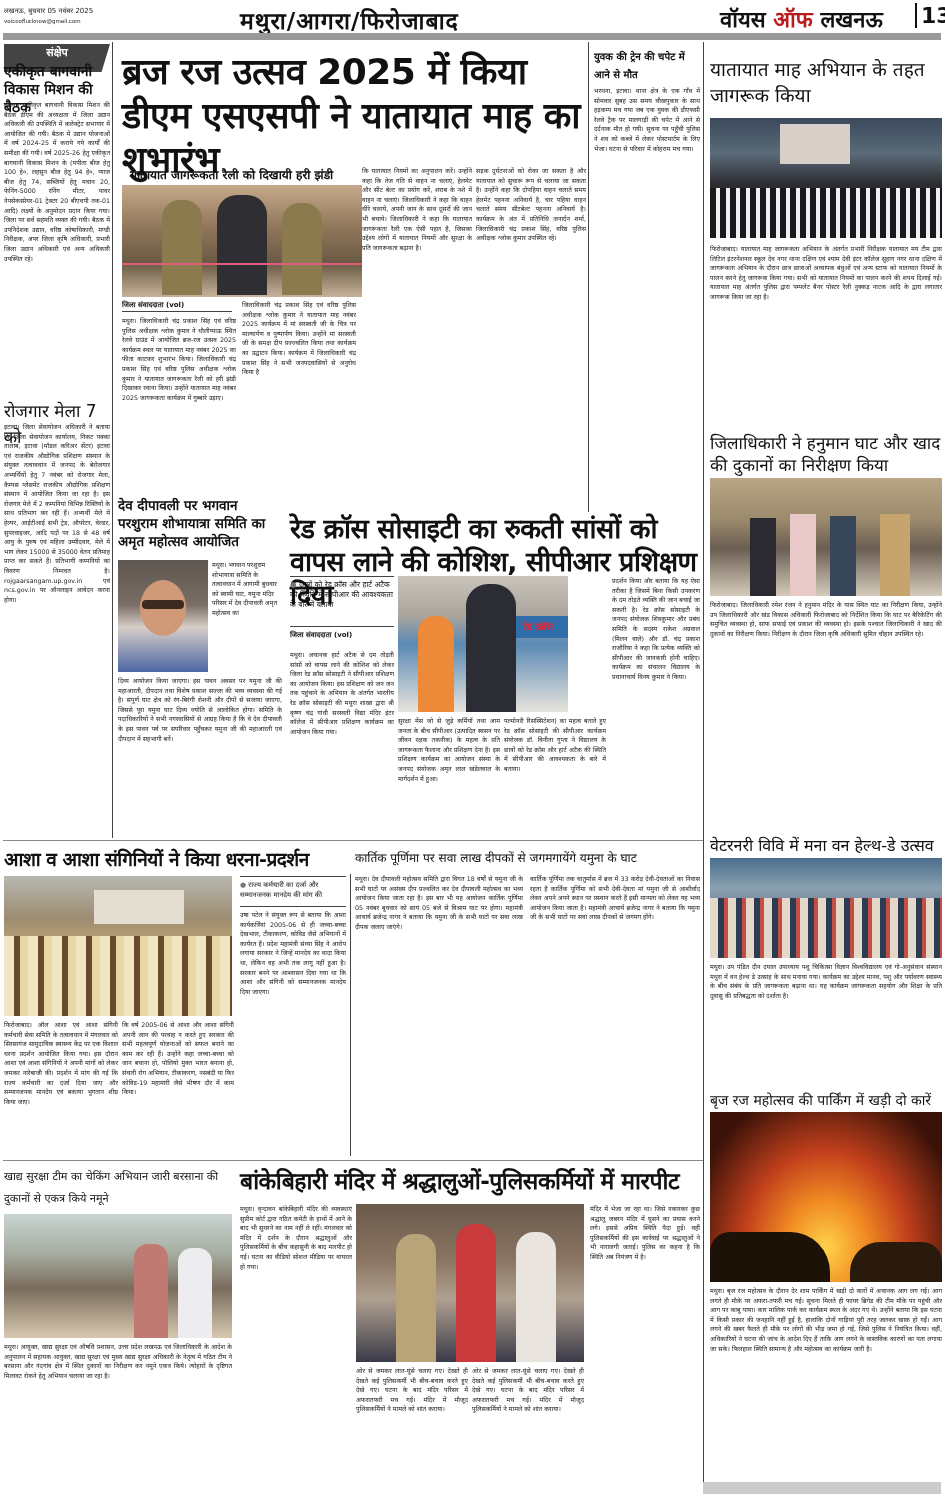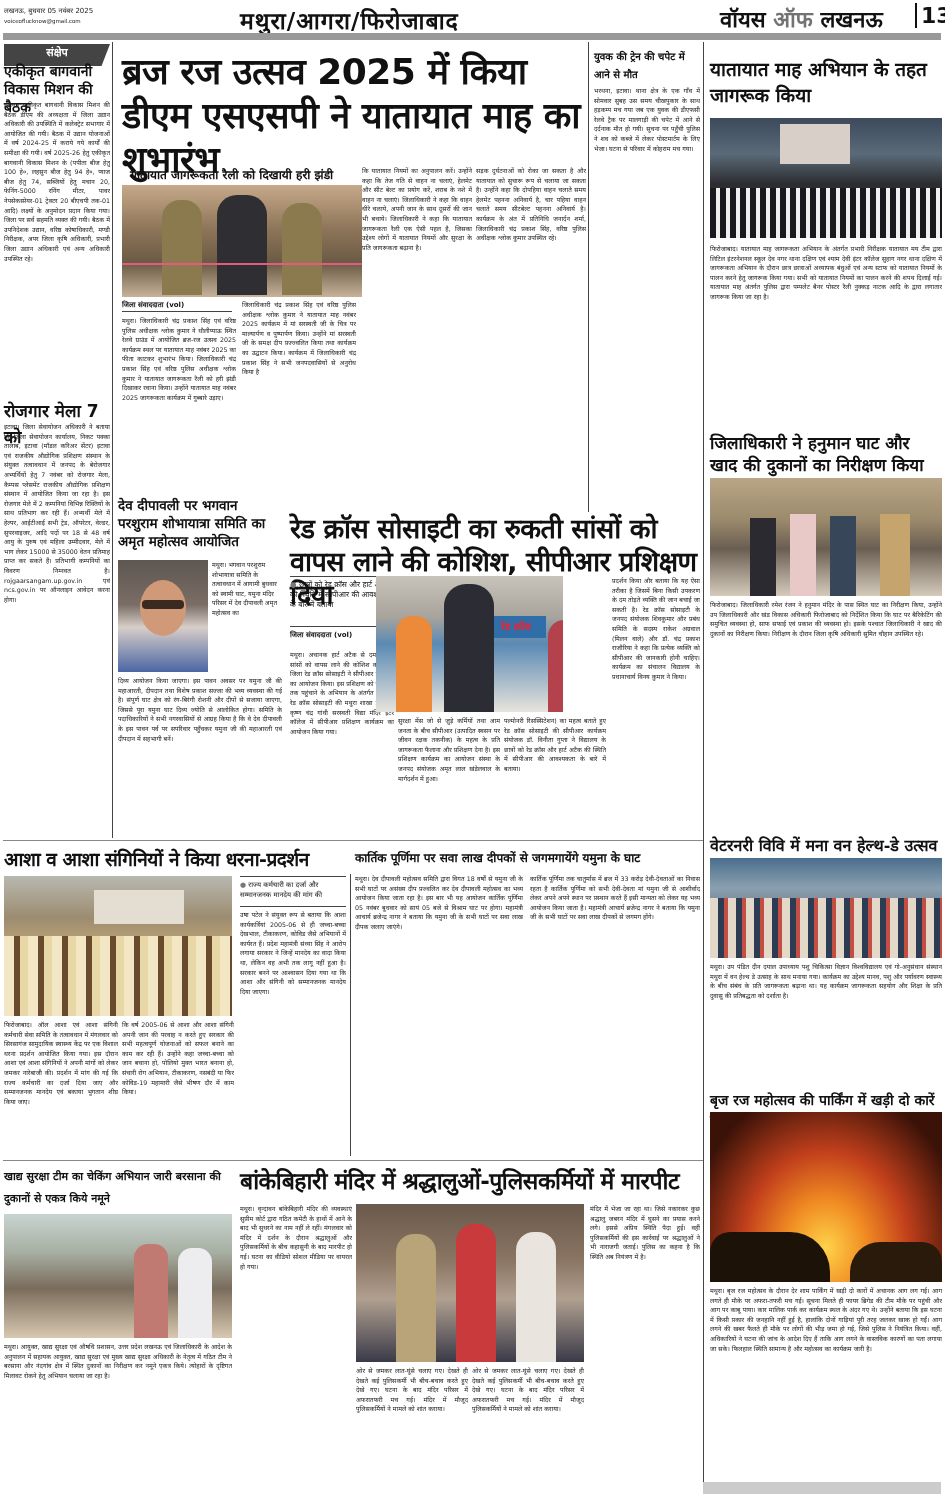--- a/index.html
+++ b/index.html
@@ -2,28 +2,28 @@
 <html><head>
 <meta charset="utf-8">
 <style>
 *{box-sizing:border-box;margin:0;padding:0}
 body{width:945px;height:1500px;background:#fff;font-family:"DejaVu Sans",sans-serif;color:#111;position:relative;overflow:hidden}
 .abs{position:absolute}
 .masthead-meta{left:4px;top:6px;font-size:7px;line-height:10px;color:#222}
 .masthead-meta .email{font-size:5.5px}
 .section-title{left:240px;top:4px;font-size:23px;font-weight:bold;letter-spacing:1px;color:#111}
 .brand{left:720px;top:3px;font-size:22px;font-weight:bold;color:#111}
-.brand .dim{color:#737373}
+.brand .dim{color:#b91c1c}
 .page-num{left:915px;top:3px;font-size:22px;font-weight:bold;border-left:2px solid #111;padding-left:4px}
 .top-rule{left:3px;top:33px;width:938px;height:7px;background:#999}
 .vrule{width:1px;background:#444}
 .hrule{height:1px;background:#444}
 .tag{background:#444;color:#fff;font-size:11px;font-weight:bold;text-align:center;clip-path:polygon(0 0,100% 0,92% 100%,0 100%)}
 .h-sm{font-weight:bold;font-size:14px;line-height:18px}
-.h-md{font-weight:bold;font-size:20px;line-height:26px}
+.h-md{font-weight:normal;font-size:20px;line-height:26px}
 .h-lg{font-weight:bold;font-size:36px;line-height:44px;letter-spacing:-0.5px}
 .h-xl{font-weight:bold;font-size:27px;line-height:33px;letter-spacing:-0.5px}
 .body{font-size:6.3px;line-height:9.6px;text-align:justify;color:#222;overflow:hidden}
 .photo{overflow:hidden}
 .caption{font-size:7px;font-weight:bold}
 .bullet{font-size:8px;font-weight:normal;line-height:11px}
 </style>
 </head>
 <body>
 
@@ -37,21 +37,21 @@
   <span class="dim">ऑफ</span>
   <span>लखनऊ</span>
 </div>
 <div class="abs page-num">13</div>
 <div class="abs top-rule"></div>
 
 <div class="abs vrule" style="left:112px;top:42px;height:796px"></div>
 <div class="abs vrule" style="left:588px;top:42px;height:470px"></div>
 <div class="abs vrule" style="left:703px;top:42px;height:1440px"></div>
 
-<div class="abs tag" style="left:4px;top:44px;width:106px;height:22px">संक्षेप</div>
+<div class="abs tag" style="left:4px;top:44px;width:106px;height:28px">संक्षेप</div>
 <div class="abs h-sm" style="left:4px;top:62px;width:106px">एकीकृत बागवानी विकास मिशन की बैठक</div>
 <div class="abs body" style="left:4px;top:100px;width:106px;height:268px">इटावा। एकीकृत बागवानी विकास मिशन की बैठक डीएम की अध्यक्षता में जिला उद्यान अधिकारी की उपस्थिति में कलेक्ट्रेट सभागार में आयोजित की गयी। बैठक में उद्यान योजनाओं में वर्ष 2024-25 में कराये गये कार्यों की समीक्षा की गयी। वर्ष 2025-26 हेतु एकीकृत बागवानी विकास मिशन के (पपीता बीज हेतु 100 हे०, लहसुन बीज हेतु 94 हे०, प्याज बीज हेतु 74, सब्जियों हेतु मचान 20, फेनिंग-5000 रनिंग मीटर, पावर नेपसेकस्प्रेयर-01 ट्रेक्टर 20 बीएचपी तक-01 आदि) लक्ष्यों के अनुमोदन प्रदान किया गया। जिला पर सर्व सहमति व्यक्त की गयी। बैठक में उपनिदेशक उद्यान, वरिष्ठ कोषाधिकारी, मण्डी निरीक्षक, अपर जिला कृषि अधिकारी, प्रभारी जिला उद्यान अधिकारी एवं अन्य अधिकारी उपस्थित रहे।</div>
 <div class="abs h-md" style="left:4px;top:398px;width:106px;font-size:17px">रोजगार मेला 7 को</div>
 <div class="abs body" style="left:4px;top:422px;width:106px;height:412px">इटावा। जिला सेवायोजन अधिकारी ने बताया कि जिला सेवायोजन कार्यालय, निकट पक्का तालाब, इटावा (मॉडल करिअर सेंटर) इटावा एवं राजकीय औद्योगिक प्रशिक्षण संस्थान के संयुक्त तत्वावधान में जनपद के बेरोजगार अभ्यर्थियों हेतु 7 नवंबर को रोजगार मेला, कैम्पस प्लेसमेंट राजकीय औद्योगिक प्रशिक्षण संस्थान में आयोजित किया जा रहा है। इस रोजगार मेले में 2 कम्पनियां विभिन्न रिक्तियों के साथ प्रतिभाग कर रही हैं। अभ्यर्थी मेले में हेल्पर, आईटीआई सभी ट्रेड, ऑपरेटर, वेल्डर, सुपरवाइजर, आदि पदों पर 18 से 48 वर्ष आयु के पुरुष एवं महिला उम्मीदवार, मेले में भाग लेकर 15000 से 35000 वेतन प्रतिमाह प्राप्त कर सकते हैं। प्रतिभागी कम्पनियों का विवरण निम्नवत है। rojgaarsangam.up.gov.in एवं ncs.gov.in पर ऑनलाइन आवेदन करना होगा।</div>
 
 <div class="abs h-lg" style="left:122px;top:50px;width:460px">ब्रज रज उत्सव 2025 में किया डीएम एसएसपी ने यातायात माह का शुभारंभ</div>
 <div class="abs h-sm" style="left:130px;top:166px;width:240px;font-size:12px">यातायात जागरूकता रैली को दिखायी हरी झंडी</div>
 <div class="abs photo" style="left:122px;top:185px;width:240px;height:112px;background:linear-gradient(180deg,#c6a98a 0%,#8d7458 40%,#6a5a44 70%,#c7b39a 100%)">
   <div style="position:absolute;left:95px;top:10px;width:50px;height:100px;background:#2e2e33;border-radius:20px 20px 0 0"></div>
   <div style="position:absolute;left:40px;top:15px;width:40px;height:95px;background:#8a7a4e;border-radius:18px 18px 0 0"></div>
@@ -105,21 +105,21 @@
 </div>
 <div class="abs body" style="left:212px;top:560px;width:70px;height:112px;text-align:left">मथुरा। भगवान परशुराम शोभायात्रा समिति के तत्वावधान में आगामी बुधवार को स्वामी घाट, यमुना मंदिर परिसर में देव दीपावली अमृत महोत्सव का</div>
 <div class="abs body" style="left:118px;top:676px;width:164px;height:158px">दिव्य आयोजन किया जाएगा। इस पावन अवसर पर यमुना जी की महाआरती, दीपदान तथा विशेष प्रकाश सज्जा की भव्य व्यवस्था की गई है। संपूर्ण घाट क्षेत्र को रंग-बिरंगी रोशनी और दीपों से सजाया जाएगा, जिससे पूरा यमुना घाट दिव्य ज्योति से आलोकित होगा। समिति के पदाधिकारियों ने सभी नगरवासियों से आग्रह किया है कि वे देव दीपावली के इस पावन पर्व पर सपरिवार पहुँचकर यमुना जी की महाआरती एवं दीपदान में सहभागी बनें।</div>
 
 <div class="abs h-xl" style="left:290px;top:512px;width:412px">रेड क्रॉस सोसाइटी का रुकती सांसों को वापस लाने की कोशिश, सीपीआर प्रशिक्षण दिया</div>
 <div class="abs hrule" style="left:290px;top:576px;width:104px"></div>
 <div class="abs bullet" style="left:290px;top:580px;width:104px;font-size:7.5px;line-height:10px"><span style="color:#777">● </span><span>छात्रों को रेड क्रॉस और हार्ट अटैक की स्थिति में सीपीआर की आवश्यकता के बारे में बताया</span></div>
 <div class="abs hrule" style="left:290px;top:626px;width:104px"></div>
 <div class="abs caption" style="left:290px;top:630px;width:104px">जिला संवाददाता (vol)</div>
 <div class="abs body" style="left:290px;top:650px;width:104px;height:186px">मथुरा। अचानक हार्ट अटैक से दम तोड़ती सांसों को वापस लाने की कोशिश को लेकर जिला रेड क्रॉस सोसाइटी ने सीपीआर प्रशिक्षण का आयोजन किया। इस प्रशिक्षण को जन जन तक पहुंचाने के अभियान के अंतर्गत भारतीय रेड क्रॉस सोसाइटी की मथुरा शाखा द्वारा श्री कृष्ण चंद्र गांधी सरस्वती विद्या मंदिर इंटर कॉलेज में सीपीआर प्रशिक्षण कार्यक्रम का आयोजन किया गया।</div>
-<div class="abs photo" style="left:376px;top:576px;width:187px;height:136px;background:linear-gradient(180deg,#c8c4bc 0%,#a8a49c 30%,#5a8ab4 50%,#e8e4dc 100%)">
+<div class="abs photo" style="left:398px;top:576px;width:170px;height:136px;background:linear-gradient(180deg,#c8c4bc 0%,#a8a49c 30%,#5a8ab4 50%,#e8e4dc 100%)">
   <div style="position:absolute;left:110px;top:40px;width:60px;height:22px;background:#2f6ea8;color:#e23;font-size:10px;font-weight:bold;text-align:center;line-height:22px">रेड क्रॉस</div>
   <div style="position:absolute;left:68px;top:8px;width:50px;height:128px;background:#2c2c34;border-radius:22px 22px 0 0"></div>
   <div style="position:absolute;left:20px;top:40px;width:36px;height:96px;background:#ec8a3a;border-radius:16px 16px 0 0"></div>
   <div style="position:absolute;left:172px;top:44px;width:34px;height:92px;background:#b4424c;border-radius:16px 16px 0 0"></div>
 </div>
 <div class="abs body" style="left:398px;top:716px;width:102px;height:120px">सुरक्षा मेंस जो से जुड़े कर्मियों तथा आम जनता के बीच सीपीआर (उत्पादित स्वसन पर जीवन रक्षक तकनीक) के महत्व के प्रति जागरूकता फैलाना और प्रशिक्षण देना है। इस प्रशिक्षण कार्यक्रम का आयोजन संस्था के जनपद संयोजक अमृत लाल खंडेलवाल के मार्गदर्शन में हुआ।</div>
 <div class="abs body" style="left:504px;top:716px;width:102px;height:120px">पल्मोनरी रिसस्सिटेशन) का महत्व बताते हुए रेड क्रॉस सोसाइटी की सीपीआर कार्यक्रम संयोजक डॉ. विनीता गुप्ता ने विद्यालय के छात्रों को रेड क्रॉस और हार्ट अटैक की स्थिति में सीपीआर की आवश्यकता के बारे में बताया।</div>
 <div class="abs body" style="left:612px;top:576px;width:88px;height:260px">प्रदर्शन किया और बताया कि यह ऐसा तरीका है जिसमें बिना किसी उपकरण के दम तोड़ते व्यक्ति की जान बचाई जा सकती है। रेड क्रॉस सोसाइटी के जनपद संयोजक शिवकुमार और प्रबंध समिति के सदस्य राकेश अग्रवाल (मिलन वाले) और डॉ. चंद्र प्रकाश राजौरिया ने कहा कि प्रत्येक व्यक्ति को सीपीआर की जानकारी होनी चाहिए। कार्यक्रम का संचालन विद्यालय के प्रधानाचार्य विनय कुमार ने किया।</div>
 
 <div class="abs hrule" style="left:3px;top:840px;width:700px;background:#888"></div>

